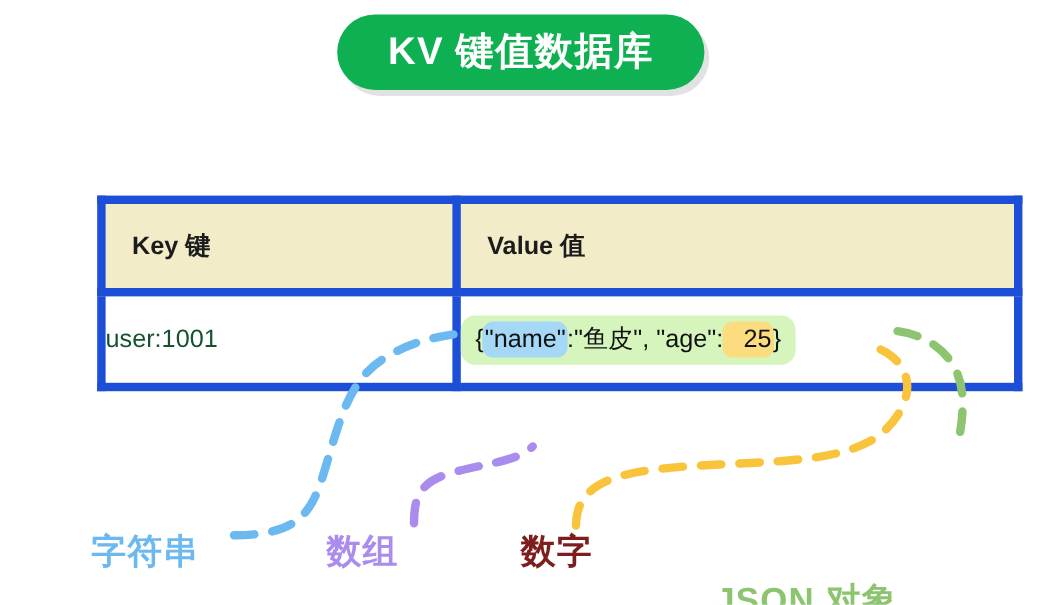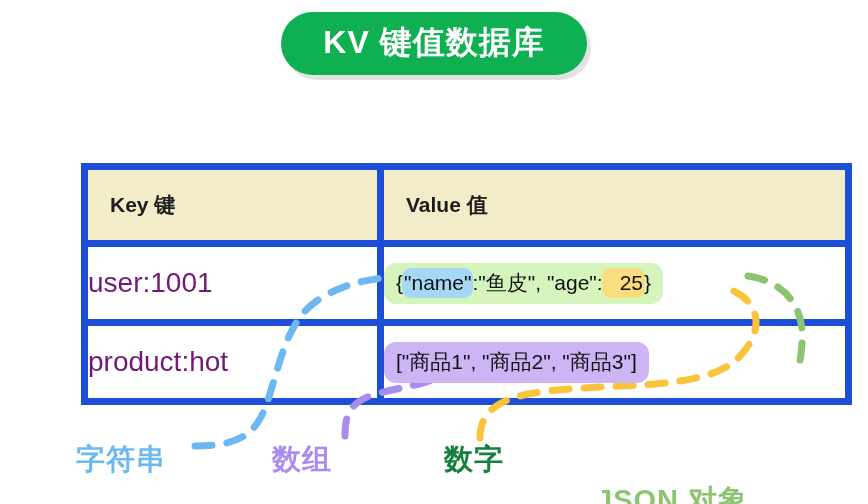--- a/index.html
+++ b/index.html
@@ -67,22 +67,22 @@
   }
   .kv-table td {
     background: #ffffff;
     height: 72px;
     padding: 0;
   }
   .col-key { width: 267px; }
   .col-val { width: 439px; }
 
   .key-cell {
-    font-size: 28px;
-    color: #701a75;
+    font-size: 21px;
+    color: #14532d;
     padding-left: 22px;
   }
 
   .val-cell {
     text-align: center;
   }
 
   
   .pill {
     display: inline-block;
@@ -109,21 +109,21 @@
   
   .legend-label {
     position: absolute;
     font-size: 29px;
     font-weight: bold;
     white-space: nowrap;
     letter-spacing: 1px;
   }
   .lg-string { left: 76px;  top: 440px; color: #6cb8f0; }
   .lg-array  { left: 272px; top: 440px; color: #a98cee; }
-  .lg-number { left: 444px; top: 440px; color: #15803d; font-family: Liberation Serif, serif; }
+  .lg-number { left: 434px; top: 440px; color: #7f1d1d; font-family: Liberation Serif, serif; }
   .lg-json   { left: 596px; top: 440px; color: #8cc46f; margin-top: 41px; }
 
   
   #connectors {
     position: absolute;
     left: 0;
     top: 0;
     width: 868px;
     height: 504px;
     pointer-events: none;
@@ -157,26 +157,20 @@
         <th class="col-val">Value 值</th>
       </tr>
     </thead>
     <tbody>
       <tr>
         <td class="key-cell">user:1001</td>
         <td class="val-cell">
           <span class="pill pill-json"><span>{</span><span class="sub-hl hl-string">"name"</span><span>:"鱼皮", "age":</span><span class="sub-hl hl-number">25</span><span>}</span></span>
         </td>
       </tr>
-      <tr>
-        <td class="key-cell">product:hot</td>
-        <td class="val-cell">
-          <span class="pill pill-array">["商品1", "商品2", "商品3"]</span>
-        </td>
-      </tr>
     </tbody>
   </table>
 
   <div class="legend-label lg-array">数组</div>
   <div class="legend-label lg-string">字符串</div>
   <div class="legend-label lg-number">数字</div>
   <div class="legend-label lg-json">JSON 对象</div>
 
 </div>
 

